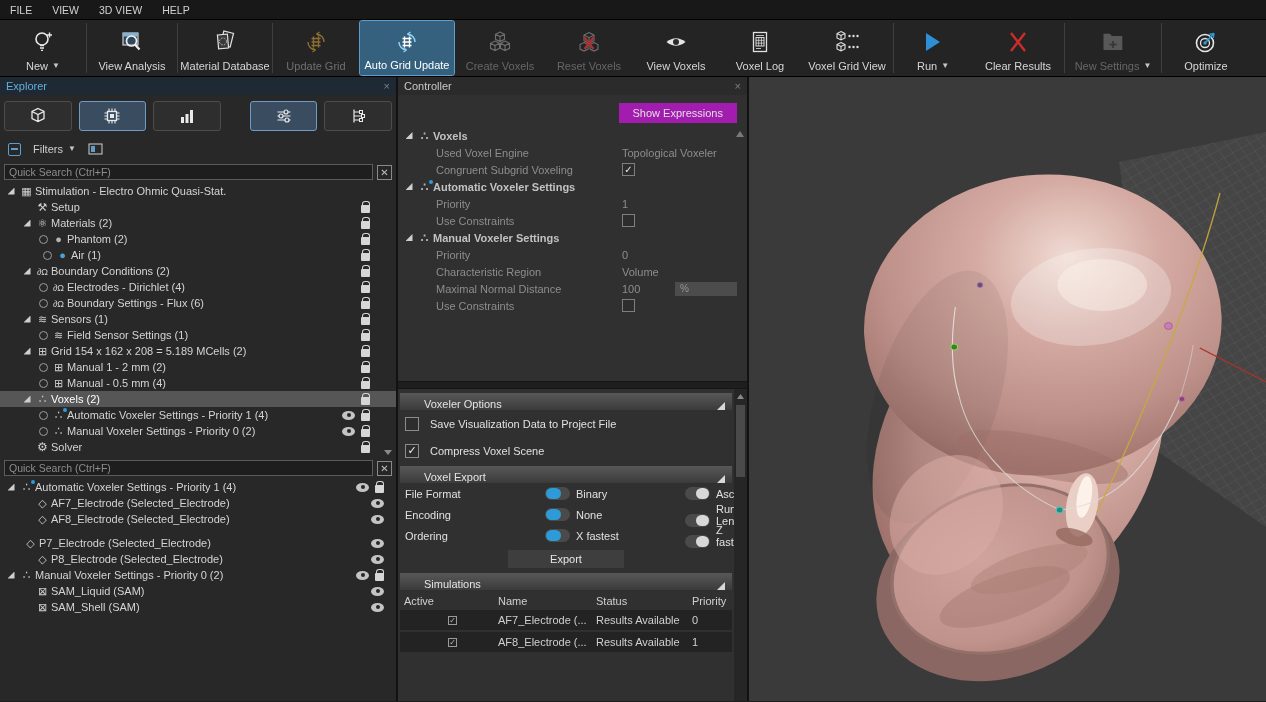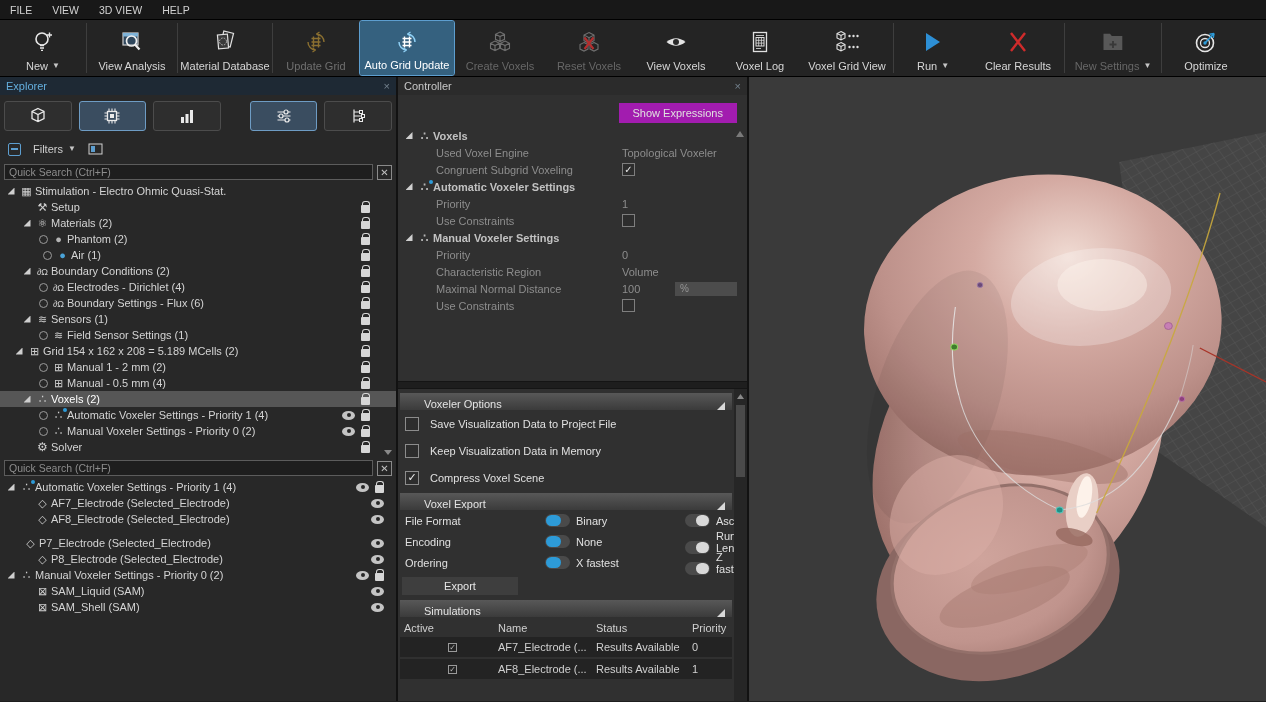--- a/index.html
+++ b/index.html
@@ -113,21 +113,21 @@
 .copt{display:flex;align-items:center;gap:11px;height:27px;padding-left:5px;font-size:11px;color:#e0e0e0}
 .cbox{width:14px;height:14px;border:1px solid #8c8c8c;background:#2d2d2d;display:flex;
   align-items:center;justify-content:center;color:#eee;font-size:11px;flex:none}
 .cbox.checked::after{content:"✓"}
 .verow{height:21px;display:flex;align-items:center;font-size:11px;color:#e0e0e0;padding-left:5px;position:relative}
 .vecol1{position:absolute;left:145px;display:flex;align-items:center}
 .vecol2{position:absolute;left:285px;display:flex;align-items:flex-end}
 .toggle{width:25px;height:13px;border-radius:7px;background:#4a4a4a;position:relative;margin-right:6px;flex:none}
 .toggle.on::after{content:"";position:absolute;left:1px;top:1px;width:15px;height:11px;border-radius:6px;background:#2d9bd8}
 .toggle.off::after{content:"";position:absolute;right:1px;top:1px;width:13px;height:11px;border-radius:6px;background:#d8d8d8}
-.export-row{display:flex;justify-content:flex-start;padding:4px 2px 3px}
+.export-row{display:flex;justify-content:center;padding:4px 2px 3px}
 .export-btn{width:116px;height:18px;background:#3e3e3e;color:#e6e6e6;font-size:11px;border:none;
   font-family:"Liberation Sans",sans-serif;cursor:default}
 .simtable{font-size:11px;color:#d0d0d0}
 .sim-head{display:flex;height:18px;align-items:center;margin-top:2px}
 .sim-head>div{flex:none;padding-left:4px}
 .c1{width:94px}.c2{width:98px}.c3{width:96px}.c4{flex:1}
 .sim-row{display:flex;height:20px;align-items:center;background:#232323;margin-bottom:2px}
 .sim-row>div{flex:none;padding-left:4px;white-space:nowrap;overflow:hidden}
 .scheck{width:9px;height:9px;border:1px solid #9a9a9a;margin-left:44px;display:flex;
   align-items:center;justify-content:center;color:#b8b8b8;font-size:8px}
@@ -487,21 +487,21 @@
           </span>
         </div>
         <div class="trow" style="padding-left: 36px;">
           <span class="marker radio"></span>
           <span class="gicon sensors-icon"></span>
           <span class="tlabel2">Field Sensor Settings (1)</span>
           <span class="rights">
             <span class="lock"></span>
           </span>
         </div>
-        <div class="trow" style="padding-left: 12px;">
+        <div class="trow" style="padding-left: 12px; margin-left: 8px;">
           <span class="marker expand"></span>
           <span class="gicon grid-icon"></span>
           <span class="tlabel2">Grid 154 x 162 x 208 = 5.189 MCells (2)</span>
           <span class="rights">
             <span class="lock"></span>
           </span>
         </div>
         <div class="trow" style="padding-left: 36px;">
           <span class="marker radio"></span>
           <span class="gicon grid-icon"></span>
@@ -721,24 +721,20 @@
 
     <div class="lower">
       <div class="sbar">
           <span>Voxeler Options</span>
         </div>
       <div>
 
       <div class="copt">
             <span class="cbox unchecked"></span>
             <span>Save Visualization Data to Project File</span>
-          </div>
-          <div class="copt">
-            <span class="cbox unchecked"></span>
-            <span>Keep Visualization Data in Memory</span>
           </div>
           <div class="copt">
             <span class="cbox checked"></span>
             <span>Compress Voxel Scene</span>
           </div>
         </div>
 
       <div class="sbar">
           <span>Voxel Export</span>
         </div>

